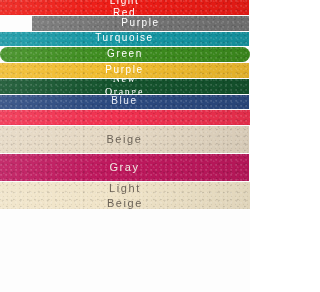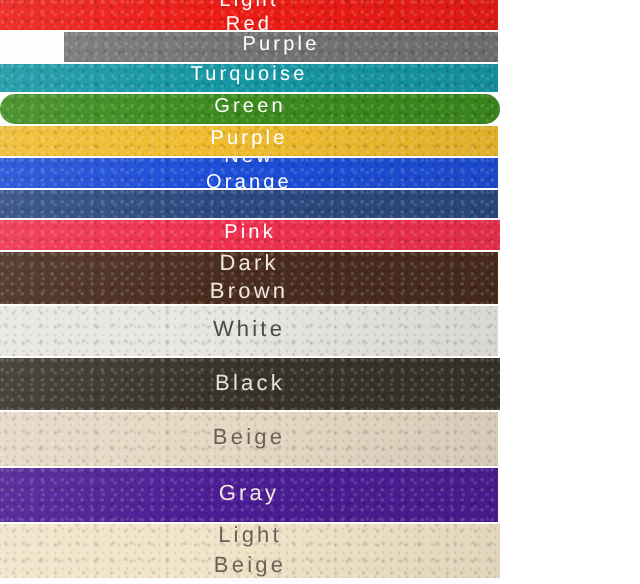--- a/index.html
+++ b/index.html
@@ -104,61 +104,43 @@
         <span class="sheen"></span>
         <span class="swatch-label" style="color: rgb(255, 255, 255);">Green</span>
       </div>
     </div>
   <div class="swatch-row r2">
       <div class="swatch" style="background: rgb(240, 188, 46);">
         <span class="grain"></span>
         <span class="sheen"></span>
         <span class="swatch-label" style="color: rgb(255, 255, 255);">Purple</span>
       </div>
-      <div class="swatch" style="background: #1d4ed8;">
+      <div class="swatch" style="background: #14532d; font-family: Liberation Serif, serif;">
         <span class="grain"></span>
         <span class="sheen"></span>
         <span class="swatch-label" style="color: rgb(255, 255, 255);">New
 Orange</span>
       </div>
       <div class="swatch" style="background: rgb(44, 74, 128);">
         <span class="grain"></span>
         <span class="sheen"></span>
+        <span class="swatch-label" style="color: rgb(232, 236, 245);">Blue</span>
       </div>
       <div class="swatch" style="background: rgb(240, 48, 79);">
         <span class="grain"></span>
         <span class="sheen"></span>
-        <span class="swatch-label" style="color: rgb(255, 255, 255);">Pink</span>
-      </div>
-    </div>
-  <div class="swatch-row r3">
-      <div class="swatch" style="background: rgb(74, 45, 30);">
-        <span class="grain"></span>
-        <span class="sheen"></span>
-        <span class="swatch-label" style="color: rgb(239, 231, 224);">Dark
-Brown</span>
-      </div>
-      <div class="swatch" style="background: rgb(232, 230, 226);">
-        <span class="grain"></span>
-        <span class="sheen"></span>
-        <span class="swatch-label" style="color: rgb(74, 74, 72);">White</span>
-      </div>
-      <div class="swatch" style="background: rgb(58, 51, 44);">
-        <span class="grain"></span>
-        <span class="sheen"></span>
-        <span class="swatch-label" style="color: rgb(230, 225, 218);">Black</span>
       </div>
     </div>
   <div class="swatch-row r4">
       <div class="swatch" style="background: rgb(229, 216, 195);">
         <span class="grain"></span>
         <span class="sheen"></span>
         <span class="swatch-label" style="color: rgb(107, 98, 87);">Beige</span>
       </div>
-      <div class="swatch" style="background: #4c1d95;">
+      <div class="swatch" style="background: #be185d;">
         <span class="grain"></span>
         <span class="sheen"></span>
         <span class="swatch-label" style="color: rgb(239, 233, 225);">Gray</span>
       </div>
       <div class="swatch" style="background: rgb(240, 228, 200);">
         <span class="grain"></span>
         <span class="sheen"></span>
         <span class="swatch-label" style="color: rgb(107, 98, 87);">Light
 Beige</span>
       </div>

